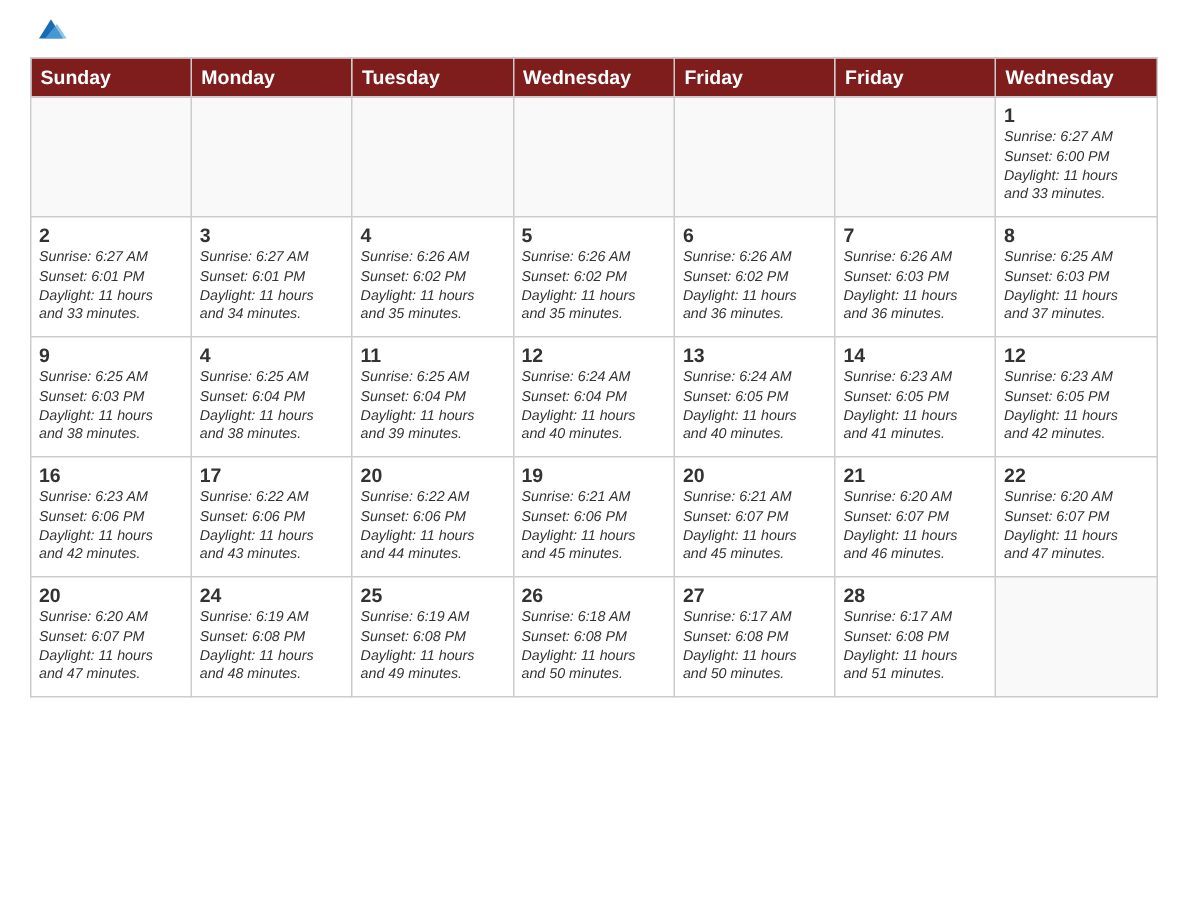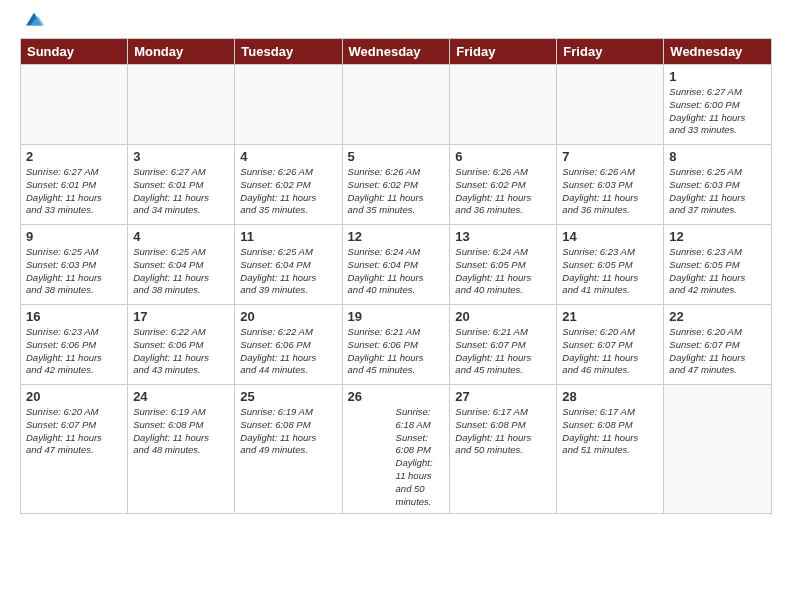--- a/index.html
+++ b/index.html
@@ -242,21 +242,21 @@
           </td>
           <td>
             <div class="day-num">25</div>
             <div class="day-info" style="white-space: pre-line;">Sunrise: 6:19 AM
 Sunset: 6:08 PM
 Daylight: 11 hours
 and 49 minutes.</div>
           </td>
           <td>
             <div class="day-num">26</div>
-            <div class="day-info" style="white-space: pre-line; margin-left: 48px;">Sunrise: 6:18 AM
+            <div class="day-info" style="white-space: pre-line;">Sunrise: 6:18 AM
 Sunset: 6:08 PM
 Daylight: 11 hours
 and 50 minutes.</div>
           </td>
           <td>
             <div class="day-num">27</div>
             <div class="day-info" style="white-space: pre-line;">Sunrise: 6:17 AM
 Sunset: 6:08 PM
 Daylight: 11 hours
 and 50 minutes.</div>

